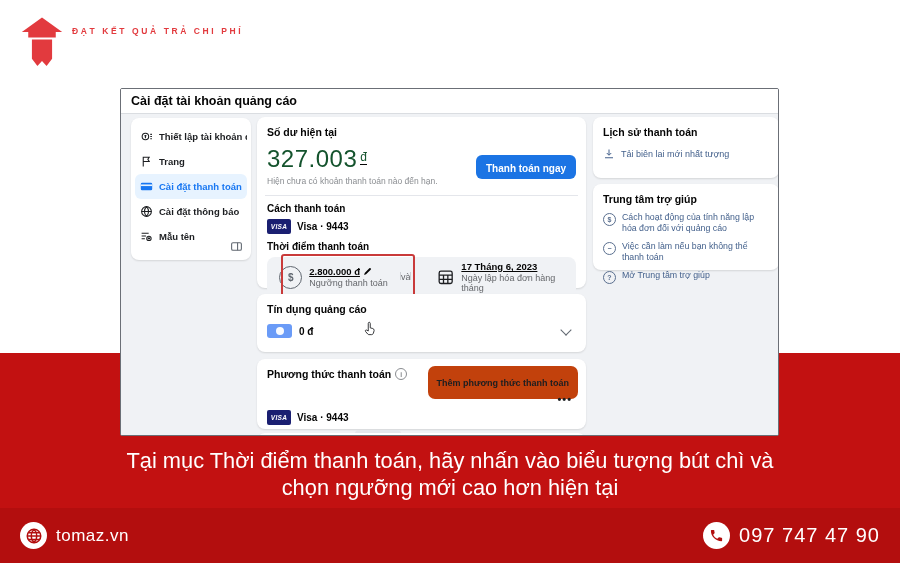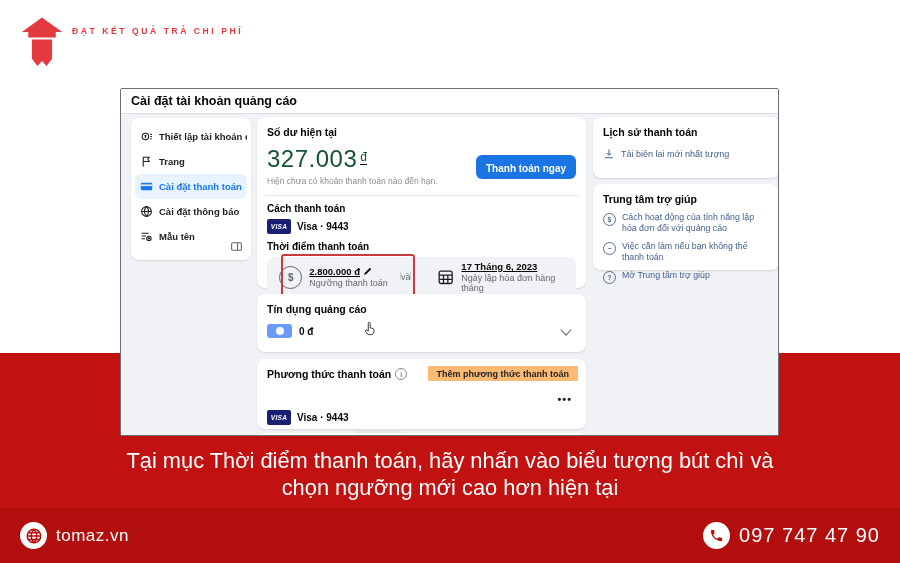--- a/index.html
+++ b/index.html
@@ -75,22 +75,22 @@
   .credit-badge .coin{width:8px;height:8px;border-radius:50%;background:#fff;opacity:.95;}
   .credit-amt{font-size:10px;font-weight:bold;color:#050505;margin-left:7px;}
   .cursor-ic{position:absolute;left:95px;top:-4px;width:15px;height:18px;}
   .chev{position:absolute;right:6px;top:2px;width:7px;height:7px;border-right:1.6px solid #606770;
         border-bottom:1.6px solid #606770;transform:rotate(45deg);}
 
   .cardC{left:136px;top:245px;width:329px;height:70px;padding:9px 10px;}
   .pm-head{display:flex;align-items:center;gap:4px;}
   .info-circ{width:10px;height:10px;border:1px solid #8a8d91;border-radius:50%;color:#8a8d91;font-size:7px;
              display:flex;align-items:center;justify-content:center;font-weight:bold;}
-  .add-pm-btn{position:absolute;right:8px;top:7px;background:#fdba74;border:none;border-radius:1px;
-              font-size:9px;font-weight:600;color:#1c1e21;padding:0 9px;height:15px;cursor:pointer;font-family:inherit;}
+  .add-pm-btn{position:absolute;right:8px;top:7px;background:#c2410c;border:none;border-radius:7px;
+              font-size:9px;font-weight:600;color:#1c1e21;padding:0 9px;height:33px;cursor:pointer;font-family:inherit;}
   .pm-row{display:flex;align-items:center;gap:6px;margin-top:12px;font-size:10px;font-weight:bold;color:#050505;}
   .default-pill{background:#e4e6eb;border-radius:4px;font-size:8.5px;font-weight:600;color:#1c1e21;padding:1.5px 5px;margin-top:38px;}
   .pm-exp{font-size:8.5px;color:#65676b;margin:2px 0 0 31px;}
   .pm-more{position:absolute;right:14px;top:34px;font-size:11px;font-weight:bold;color:#1c1e21;letter-spacing:1px;cursor:pointer;}
 
   .cardD{left:136px;top:319px;width:329px;height:8px;border-radius:8px 8px 0 0;overflow:hidden;padding:3px 10px 0;}
 
   
   .cardR1{left:472px;top:3px;width:186px;height:61px;padding:9px 10px;}
   .dl-row{display:flex;align-items:center;gap:6px;margin-top:10px;color:#44618c;font-size:9px;cursor:pointer;}

